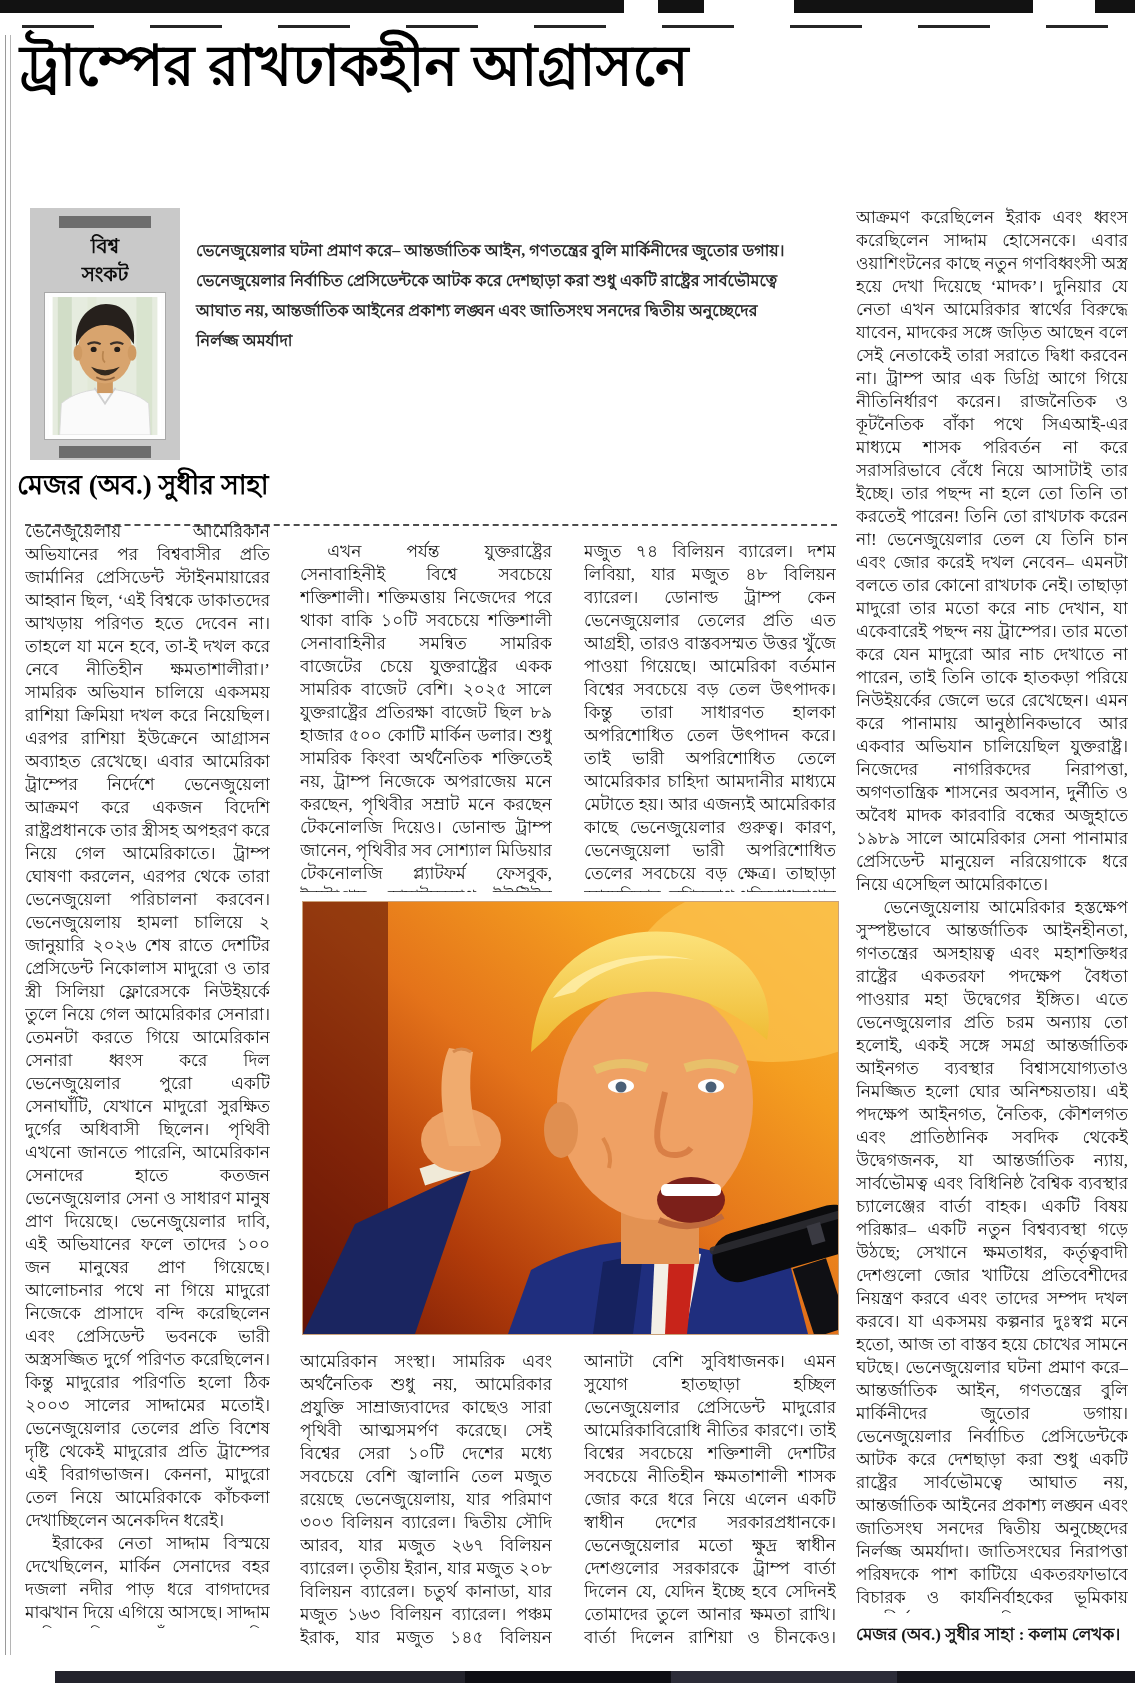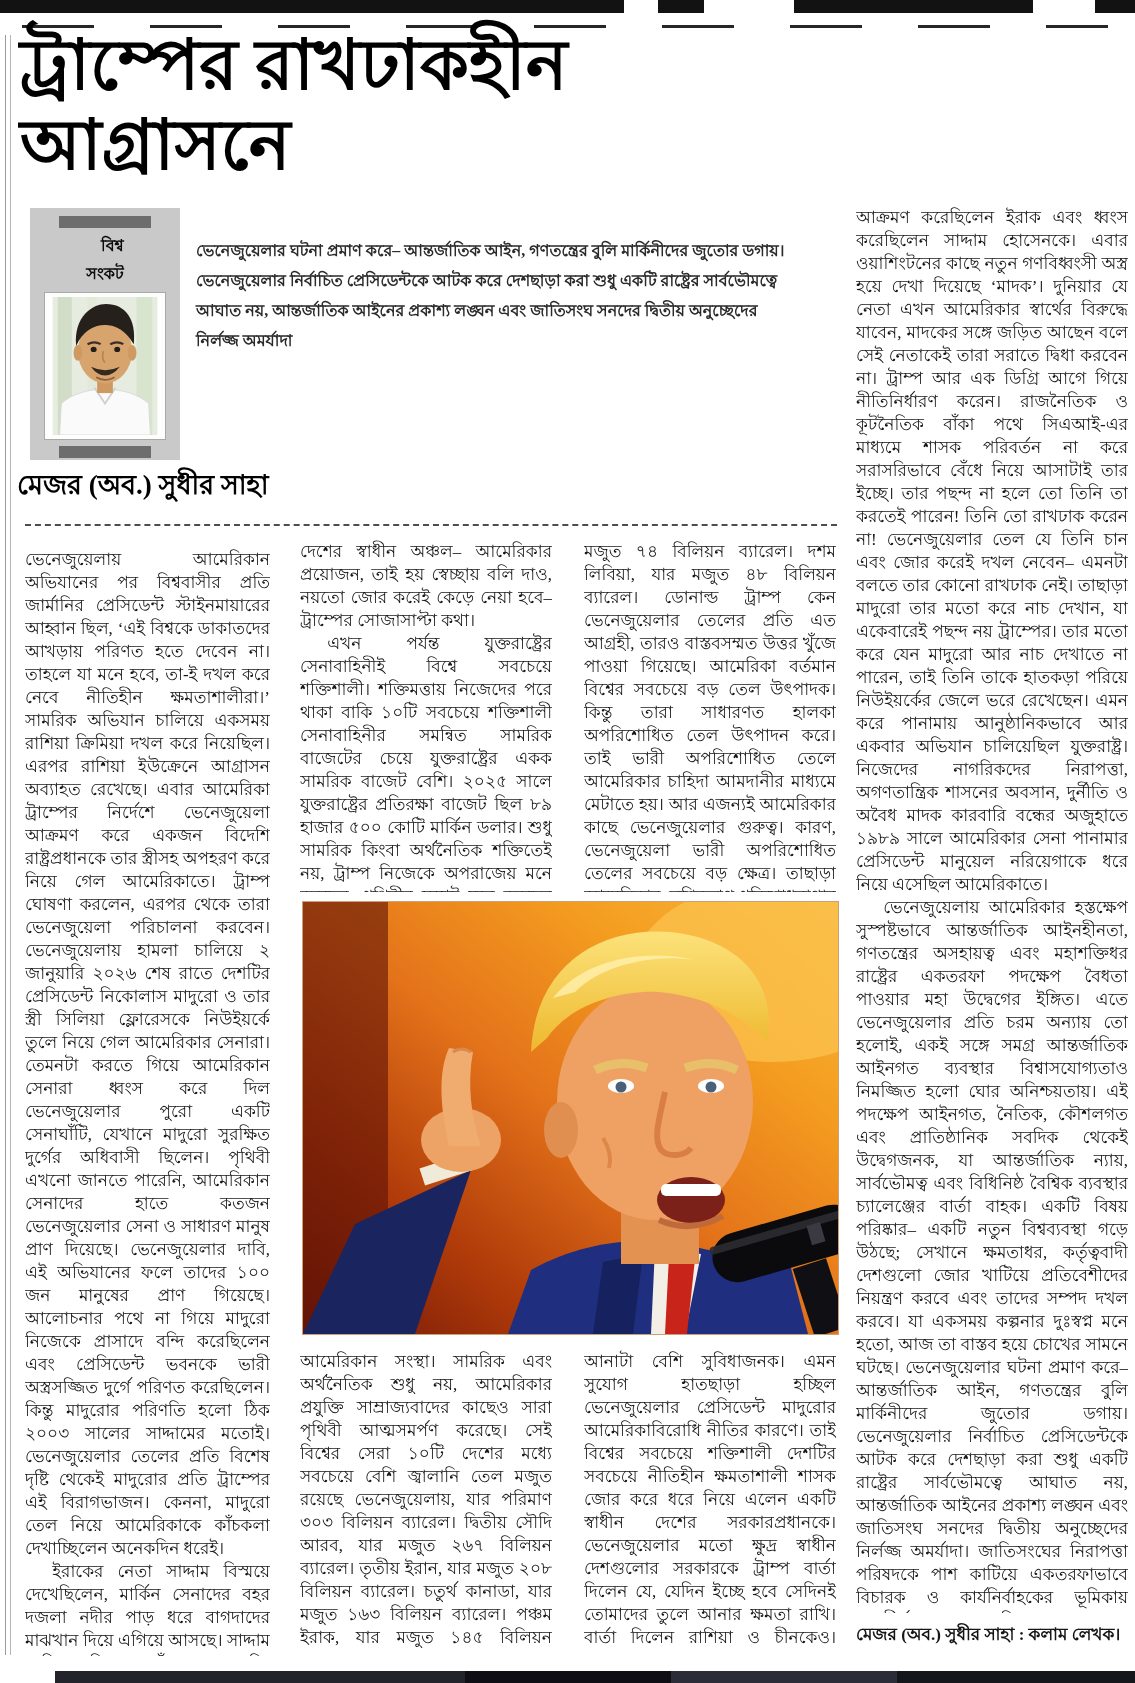--- a/index.html
+++ b/index.html
@@ -9,41 +9,41 @@
   .top-strip{position:absolute;left:0;top:0;width:1135px;height:13px;
     background:linear-gradient(90deg,#121212 0 55%,#fff 55% 58%,#121212 58% 62%,#fff 62% 70%,#121212 70% 91%,#fff 91% 96.5%,#121212 96.5% 100%);}
   .top-frags{position:absolute;left:22px;top:25px;width:1086px;height:3px;opacity:.85;
     background:repeating-linear-gradient(90deg,#000 0 72px,transparent 72px 128px);}
   .bottom-strip{position:absolute;left:55px;top:1671px;width:1080px;height:12px;
     background:linear-gradient(90deg,#23232c 0 38%,#0e0e14 38% 57%,#2c2c38 57% 78%,#15151c 78% 100%);}
   .left-rule{position:absolute;left:5px;top:35px;width:4px;height:1620px;
     border-left:1px solid #9a9a9a;border-right:1px solid #b5b5b5;}
   
   .headline{position:absolute;left:20px;top:26px;width:800px;margin:0;
-    font-size:70px;line-height:80px;font-weight:800;color:#000;letter-spacing:0;}
+    font-size:56px;line-height:80px;font-weight:800;color:#000;letter-spacing:0;}
   .headline span{display:block;}
   
   .kicker-box{position:absolute;left:30px;top:208px;width:150px;height:252px;background:#c9c9c9;
     display:flex;flex-direction:column;align-items:center;}
   .kicker-bar{width:92px;height:12px;background:#6d6d6d;flex:0 0 auto;}
   .kicker-bar.top{margin:8px 0 4px 0;}
   .kicker-bar.bottom{margin:7px 0 8px 0;}
-  .kicker-label{text-align:right;font-weight:800;font-size:16px;line-height:28px;color:#0c0c0c;}
+  .kicker-label{text-align:center;font-weight:800;font-size:20px;line-height:28px;color:#0c0c0c;}
   .kicker-label span{display:block;}
   .author-photo{margin-top:5px;width:112px;height:138px;background:#fff;border:4px solid #fdfdfd;
     box-shadow:0 0 0 1px #a8a8a8;flex:0 0 auto;}
   .author-photo svg{display:block;width:100%;height:100%;}
   
   .lede{position:absolute;left:196px;top:236px;width:594px;font-size:16px;line-height:30px;
     font-weight:600;color:#2a2a2a;}
   .byline{position:absolute;left:17px;top:464px;font-size:27px;font-weight:800;color:#000;}
   .dash-rule{position:absolute;left:25px;top:524px;width:812px;height:0;border-top:2px dashed #4d4d4d;}
   
   .col{position:absolute;font-size:17px;line-height:23px;text-align:justify;color:#161616;}
-  .col1{left:25px;top:548px;width:245px;height:1108px;overflow:hidden;}
+  .col1{left:25px;top:520px;width:245px;height:1108px;overflow:hidden;}
   .col2{left:300px;top:540px;width:252px;height:1108px;}
   .col3{left:584px;top:540px;width:252px;height:1108px;}
   .col4{left:856px;top:206px;width:272px;height:1440px;display:flex;flex-direction:column;}
   .col4-body{flex:1 1 auto;overflow:hidden;}
   .seg-above{height:352px;overflow:hidden;}
   .photo-gap{height:458px;}
   .seg-below{height:298px;overflow:hidden;}
   .para{margin:0;}
   .indent{text-indent:1.6em;}
   .credit{flex:0 0 auto;margin:10px 0 0 0;font-weight:800;font-size:17px;}
@@ -102,21 +102,20 @@
   <div class="byline">মেজর (অব.) সুধীর সাহা</div>
   <div class="dash-rule"></div>
 
   <div class="col col1">
     <p class="para">ভেনেজুয়েলায় আমেরিকান অভিযানের পর বিশ্ববাসীর প্রতি জার্মানির প্রেসিডেন্ট স্টাইনমায়ারের আহ্বান ছিল, ‘এই বিশ্বকে ডাকাতদের আখড়ায় পরিণত হতে দেবেন না। তাহলে যা মনে হবে, তা-ই দখল করে নেবে নীতিহীন ক্ষমতাশালীরা।’ সামরিক অভিযান চালিয়ে একসময় রাশিয়া ক্রিমিয়া দখল করে নিয়েছিল। এরপর রাশিয়া ইউক্রেনে আগ্রাসন অব্যাহত রেখেছে। এবার আমেরিকা ট্রাম্পের নির্দেশে ভেনেজুয়েলা আক্রমণ করে একজন বিদেশি রাষ্ট্রপ্রধানকে তার স্ত্রীসহ অপহরণ করে নিয়ে গেল আমেরিকাতে। ট্রাম্প ঘোষণা করলেন, এরপর থেকে তারা ভেনেজুয়েলা পরিচালনা করবেন। ভেনেজুয়েলায় হামলা চালিয়ে ২ জানুয়ারি ২০২৬ শেষ রাতে দেশটির প্রেসিডেন্ট নিকোলাস মাদুরো ও তার স্ত্রী সিলিয়া ফ্লোরেসকে নিউইয়র্কে তুলে নিয়ে গেল আমেরিকার সেনারা। তেমনটা করতে গিয়ে আমেরিকান সেনারা ধ্বংস করে দিল ভেনেজুয়েলার পুরো একটি সেনাঘাঁটি, যেখানে মাদুরো সুরক্ষিত দুর্গের অধিবাসী ছিলেন। পৃথিবী এখনো জানতে পারেনি, আমেরিকান সেনাদের হাতে কতজন ভেনেজুয়েলার সেনা ও সাধারণ মানুষ প্রাণ দিয়েছে। ভেনেজুয়েলার দাবি, এই অভিযানের ফলে তাদের ১০০ জন মানুষের প্রাণ গিয়েছে। আলোচনার পথে না গিয়ে মাদুরো নিজেকে প্রাসাদে বন্দি করেছিলেন এবং প্রেসিডেন্ট ভবনকে ভারী অস্ত্রসজ্জিত দুর্গে পরিণত করেছিলেন। কিন্তু মাদুরোর পরিণতি হলো ঠিক ২০০৩ সালের সাদ্দামের মতোই। ভেনেজুয়েলার তেলের প্রতি বিশেষ দৃষ্টি থেকেই মাদুরোর প্রতি ট্রাম্পের এই বিরাগভাজন। কেননা, মাদুরো তেল নিয়ে আমেরিকাকে কাঁচকলা দেখাচ্ছিলেন অনেকদিন ধরেই।</p>
     <p class="para indent">ইরাকের নেতা সাদ্দাম বিস্ময়ে দেখেছিলেন, মার্কিন সেনাদের বহর দজলা নদীর পাড় ধরে বাগদাদের মাঝখান দিয়ে এগিয়ে আসছে। সাদ্দাম পালিয়ে গিয়েও বাঁচতে পারেননি। ভেনেজুয়েলার প্রেসিডেন্টকেও একইভাবে পায়জামা পরা অবস্থায় নিউইয়র্কে নিয়ে যাওয়া হয়েছে। এবার ট্রাম্পের দৃষ্টি অন্যদের প্রতি। ট্রাম্প স্পষ্ট বললেন, মাদুরোর পরিণতি অন্য নেতাদের জন্য শিক্ষা; কিউবা, কলম্বিয়া ও মেক্সিকোর জন্য স্পষ্ট সতর্কবার্তা। ইরাক, আফগানিস্তান, লিবিয়ার দুর্যোগ থেকে ট্রাম্প হয়তো কোনো শিক্ষাই নিতে পারেননি। ট্রাম্প তার পূর্বসূরীদের মতো নন। তার আগের প্রেসিডেন্টরা অর্থনৈতিক নিষেধাজ্ঞা ও রাজনৈতিক একঘরে করার নীতিতে ভরসা করতেন। ট্রাম্প ভিন্ন পথের মানুষ। তিনি সংক্ষিপ্ত সময়ে এক আঘাতেই সমস্যার সমাধান করতে চান। তিনি মাদুরো সরকারের পরিবর্তন চাননি; বরং মাদুরোকেই জোর করে ধরে আনতে চেয়েছেন। এবার তিনি চান গ্রিনল্যান্ডকে। আমেরিকার জাতীয় নিরাপত্তার স্বার্থে নাকি গ্রিনল্যান্ড তাদের প্রয়োজন। হোক ভিন</p>
   </div>
 
   <div class="col col2">
     <div class="seg-above">
-      <p class="para">দেশের স্বাধীন অঞ্চল– আমেরিকার প্রয়োজন, তাই হয় স্বেচ্ছায় বলি দাও, নয়তো জোর করেই কেড়ে নেয়া হবে– ট্রাম্পের সোজাসাপ্টা কথা।</p>
       <p class="para indent">এখন পর্যন্ত যুক্তরাষ্ট্রের সেনাবাহিনীই বিশ্বে সবচেয়ে শক্তিশালী। শক্তিমত্তায় নিজেদের পরে থাকা বাকি ১০টি সবচেয়ে শক্তিশালী সেনাবাহিনীর সমন্বিত সামরিক বাজেটের চেয়ে যুক্তরাষ্ট্রের একক সামরিক বাজেট বেশি। ২০২৫ সালে যুক্তরাষ্ট্রের প্রতিরক্ষা বাজেট ছিল ৮৯ হাজার ৫০০ কোটি মার্কিন ডলার। শুধু সামরিক কিংবা অর্থনৈতিক শক্তিতেই নয়, ট্রাম্প নিজেকে অপরাজেয় মনে করছেন, পৃথিবীর সম্রাট মনে করছেন টেকনোলজি দিয়েও। ডোনাল্ড ট্রাম্প জানেন, পৃথিবীর সব সোশ্যাল মিডিয়ার টেকনোলজি প্ল্যাটফর্ম ফেসবুক, ইনস্টাগ্রাম, হোয়াটসঅ্যাপ, ইউটিউব ভিডিও, এক্স ইত্যাদি প্রত্যেকটির মালিক</p>
     </div>
     <div class="photo-gap"></div>
     <div class="seg-below">
       <p class="para">আমেরিকান সংস্থা। সামরিক এবং অর্থনৈতিক শুধু নয়, আমেরিকার প্রযুক্তি সাম্রাজ্যবাদের কাছেও সারা পৃথিবী আত্মসমর্পণ করেছে। সেই বিশ্বের সেরা ১০টি দেশের মধ্যে সবচেয়ে বেশি জ্বালানি তেল মজুত রয়েছে ভেনেজুয়েলায়, যার পরিমাণ ৩০৩ বিলিয়ন ব্যারেল। দ্বিতীয় সৌদি আরব, যার মজুত ২৬৭ বিলিয়ন ব্যারেল। তৃতীয় ইরান, যার মজুত ২০৮ বিলিয়ন ব্যারেল। চতুর্থ কানাডা, যার মজুত ১৬৩ বিলিয়ন ব্যারেল। পঞ্চম ইরাক, যার মজুত ১৪৫ বিলিয়ন ব্যারেল। ষষ্ঠ সংযুক্ত আরব আমিরাত, যার মজুত ১১৩ বিলিয়ন ব্যারেল। সপ্তম কুয়েত, যার মজুত ১০১ বিলিয়ন ব্যারেল। অষ্টম রাশিয়া, যার মজুত ৮০ বিলিয়ন ব্যারেল। নবম যুক্তরাষ্ট্র, যার</p>
     </div>
   </div>
 
   <div class="col col3">
     <div class="seg-above">

